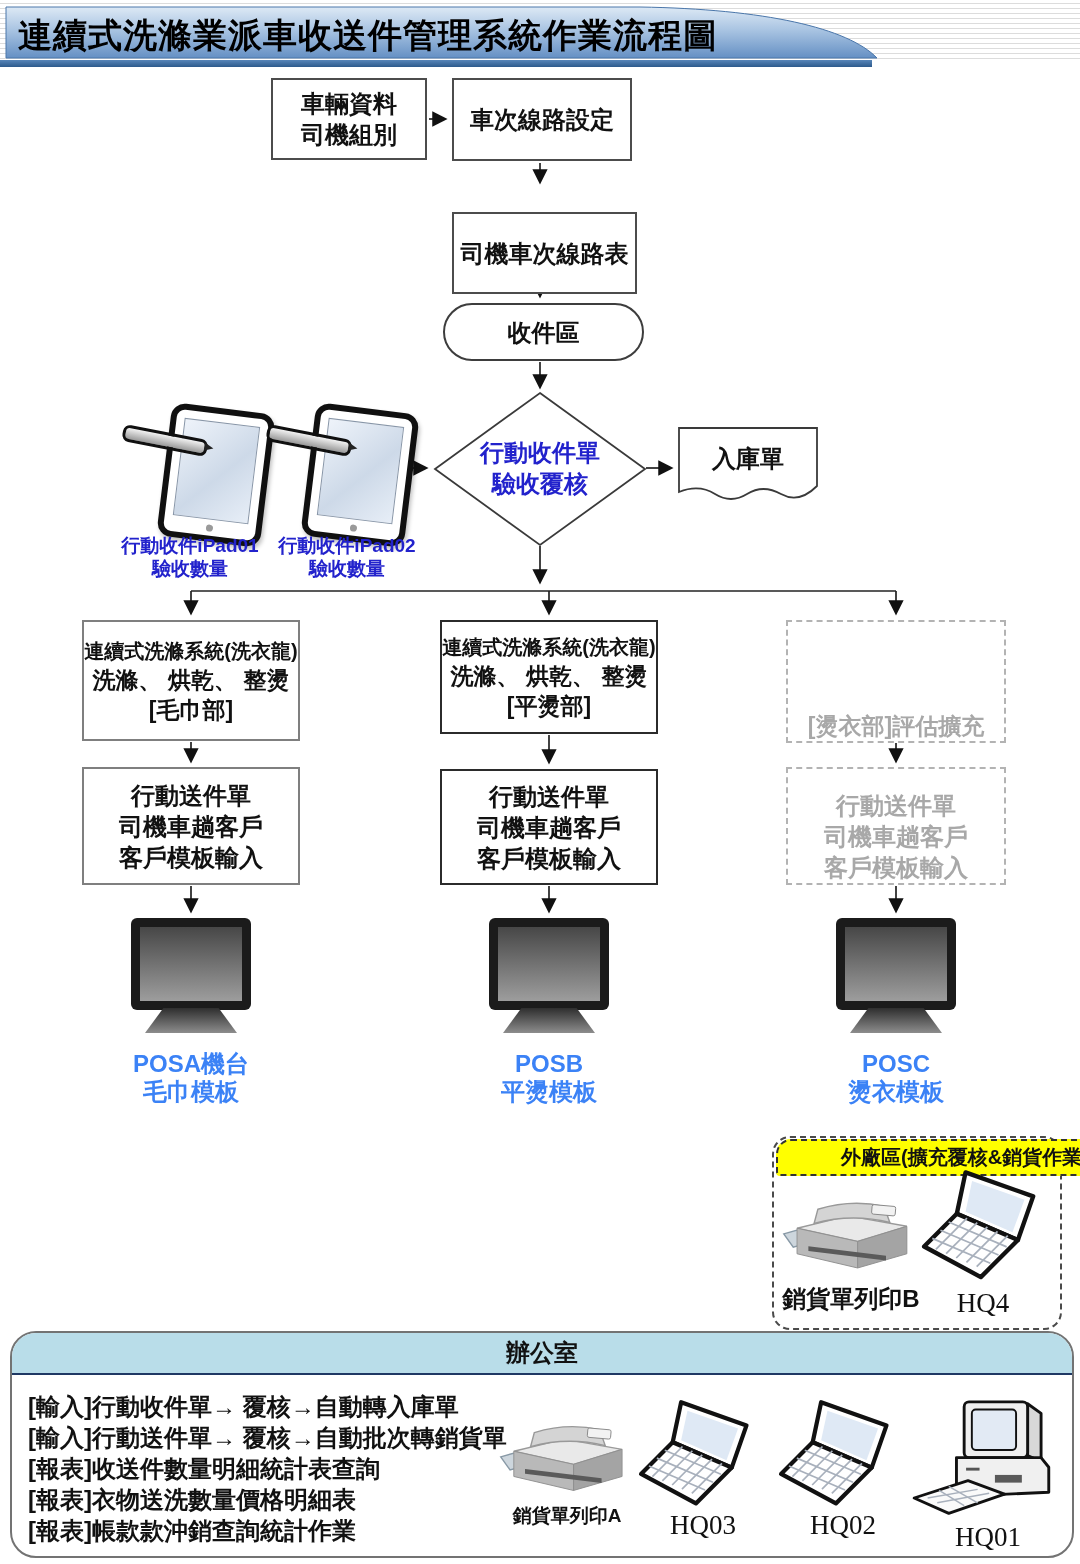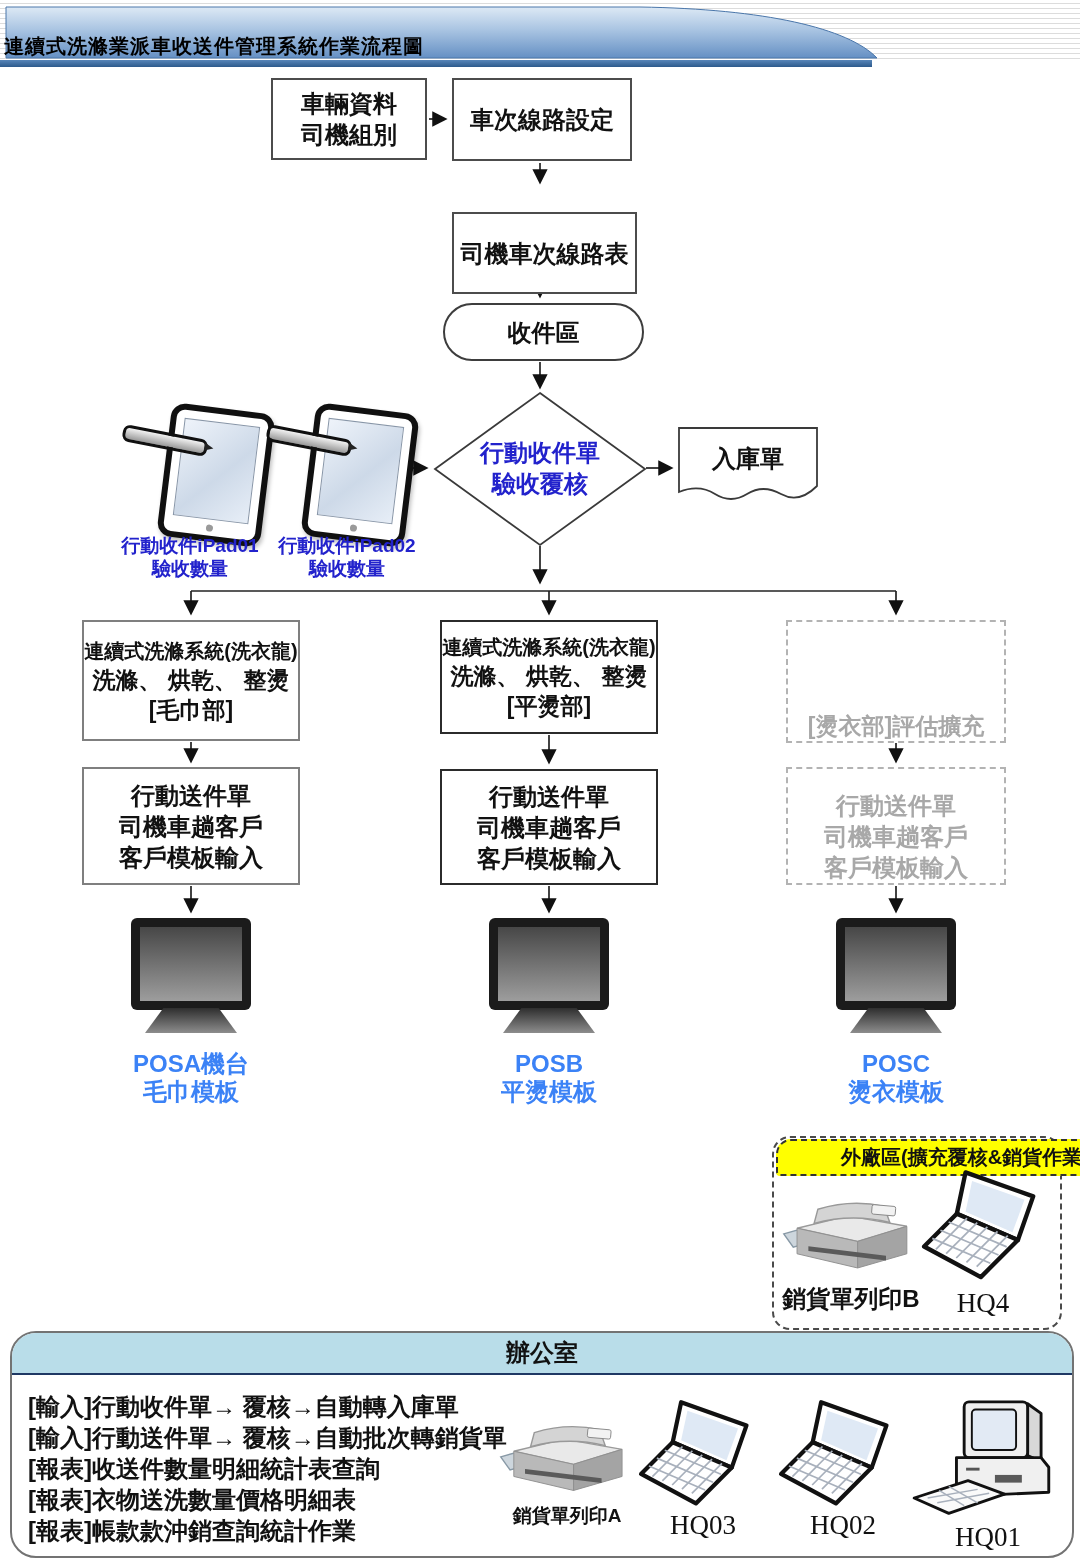--- a/index.html
+++ b/index.html
@@ -2,22 +2,22 @@
 <html><head>
 <meta charset="utf-8">
 <style>
   html,body{margin:0;padding:0;background:#fff;}
   #canvas{position:relative;width:1080px;height:1564px;background:#fff;overflow:hidden;
           font-family:"Liberation Sans","DejaVu Sans",sans-serif;color:#111;}
   .abs{position:absolute;}
   
   .pinstripes{left:0;top:6;width:1080px;height:62px;
     background:repeating-linear-gradient(to bottom,#ffffff 0 3px,#dcdcdc 3px 4px,#ffffff 4px 5px);}
-  .title-text{left:4px;top:13px;width:860px;font-size:20px;font-weight:700;color:#000;
-    letter-spacing:1px;z-index:3;margin-top:20px;}
+  .title-text{left:18px;top:13px;width:860px;font-size:34px;font-weight:700;color:#000;
+    letter-spacing:1px;z-index:3;}
   
   .box{background:#fff;border:2px solid #4c4c4c;display:flex;flex-direction:column;
     align-items:center;justify-content:center;text-align:center;font-weight:700;z-index:2;}
   .box.graybd{border-color:#7f7f7f;}
   .box.blackbd{border-color:#2b2b2b;border-width:2px;}
   .box.dashedbd{border:2px dashed #b3b3b3;color:#a8a8a8;justify-content:flex-end;}
   .t24{font-size:24px;line-height:31px;}
   .t23{font-size:23px;line-height:30px;}
   .t20{font-size:20px;line-height:28px;}
   .stadium{border-radius:30px;border:2px solid #3d3d3d;}

